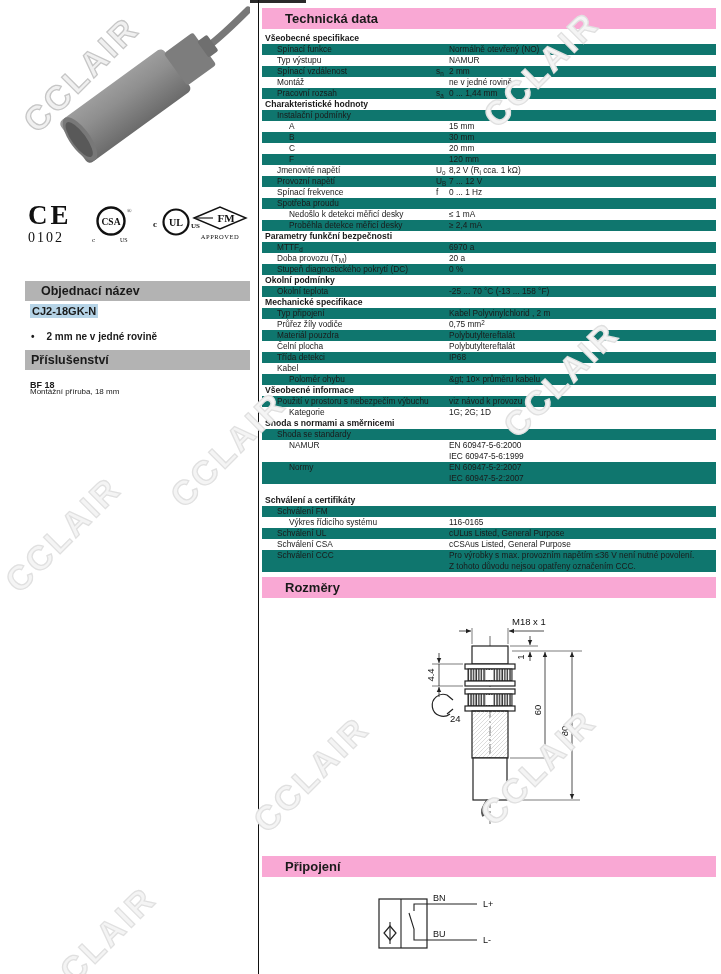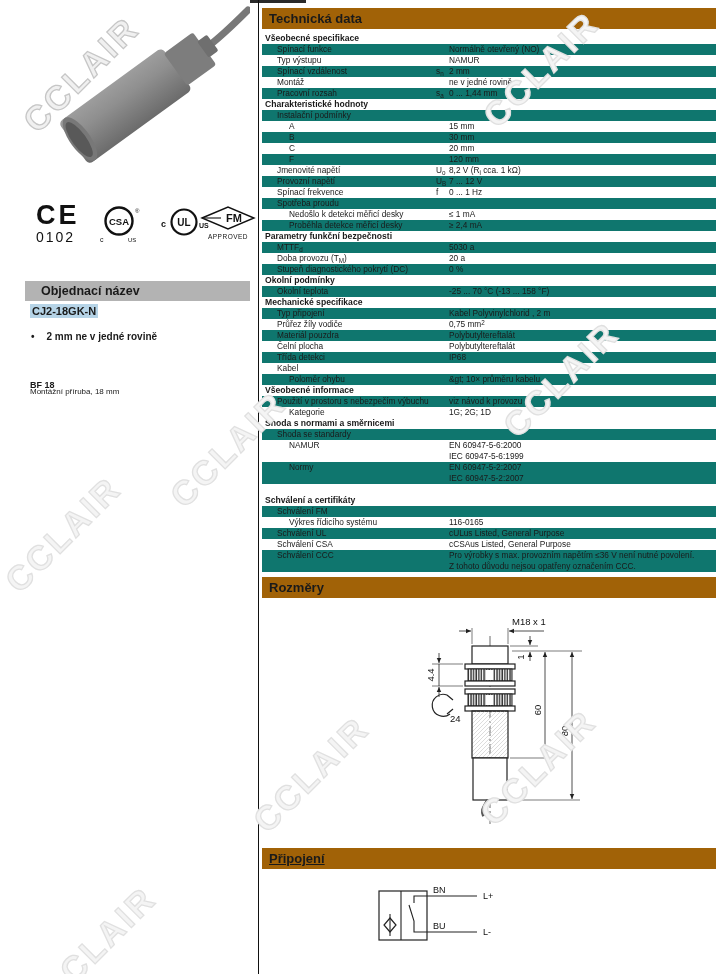--- a/index.html
+++ b/index.html
@@ -7,55 +7,55 @@
         font-family:"Liberation Sans","DejaVu Sans",sans-serif;color:#1a1a1a;}
 
   
   .wm{position:absolute;z-index:3;pointer-events:none;transform:rotate(-45deg);
       font-weight:bold;font-size:34px;letter-spacing:3px;color:#f4f4f4;
       -webkit-text-stroke:1.3px #e0e0e0;white-space:nowrap;}
   .wmd{color:#f0f0f0;-webkit-text-stroke:1.3px #c6c6c6;}
 
   
   #photo{position:absolute;left:20px;top:4px;width:230px;height:190px;z-index:1;}
-  #certs{position:absolute;left:20px;top:198px;width:235px;height:50px;z-index:1;}
+  #certs{position:absolute;left:12px;top:198px;width:235px;height:50px;z-index:1;font-family:Liberation Serif, serif;}
   #certs svg{position:absolute;}
   .lbar{position:absolute;left:25px;width:225px;height:20px;background:#b3b3b3;
         display:flex;align-items:center;padding-left:6px;box-sizing:border-box;
         font-weight:bold;font-size:12.5px;z-index:2;}
   #order-code{position:absolute;left:30px;top:305px;font-weight:bold;font-size:11px;z-index:2;}
   #order-code .hl{background:#b6d4e7;padding:1px 2px;}
   #bullet{position:absolute;left:31px;top:331px;font-weight:bold;font-size:10px;z-index:2;}
   #bullet .btxt{margin-left:12px;}
   #bf-code{position:absolute;left:30px;top:380px;font-weight:bold;font-size:9px;z-index:2;}
   #bf-desc{position:absolute;left:30px;top:387px;font-size:8px;z-index:2;}
 
   
   #vline{position:absolute;left:258px;top:0;width:1px;height:974px;background:#111;z-index:2;}
   #topstrip{position:absolute;left:250px;top:0;width:56px;height:3px;background:#2a2a2a;z-index:2;}
 
   
   #right{position:absolute;left:262px;top:8px;width:454px;z-index:1;}
-  .secbar{height:21px;background:#a16207;display:flex;align-items:center;
-          padding-left:7px;box-sizing:border-box;font-weight:bold;font-size:13px;}
+  .secbar{height:21px;background:#f9a8d4;display:flex;align-items:center;
+          padding-left:23px;box-sizing:border-box;font-weight:bold;font-size:13px;}
   #tech-table{margin-top:4px;}
   .trow{display:grid;grid-template-columns:174px 13px 1fr;font-size:8.3px;line-height:11px;min-height:11px;}
   .trow.shaded{background:#0f766e;}
   .trow.sec{font-weight:bold;font-size:8.6px;}
   .trow.gap{height:9px;background:#fff;}
   .cl{padding-left:3px;white-space:nowrap;}
   .cl.lv1{padding-left:15px;}
   .cl.lv2{padding-left:27px;}
   .cv{white-space:nowrap;}
   .sb{font-size:6.3px;position:relative;bottom:-2px;}
   .sp{font-size:6.3px;position:relative;top:-2.5px;}
 
   #dims-bar{margin-top:5px;}
   #dims-area{position:relative;height:250px;}
-  #conn-bar{text-decoration:underline;}
+  #conn-bar{margin-top:8px;}
   #conn-area{position:relative;height:95px;}
   #conn-area svg{margin-top:12px;}
 
   
   .bs{fill:#fff;stroke:#222;stroke-width:1.2;}
   .ext{stroke:#222;stroke-width:0.6;}
   .dim{stroke:#222;stroke-width:0.8;fill:none;}
   .cline{stroke:#444;stroke-width:0.8;stroke-dasharray:10 3 2 3;}
   .dt{font-family:"Liberation Sans","DejaVu Sans",sans-serif;font-size:9.5px;fill:#111;}
   .ct{font-family:"Liberation Sans","DejaVu Sans",sans-serif;font-size:9px;fill:#111;}
@@ -117,20 +117,21 @@
       <polygon points="2,12 28,1 54,12 28,23" fill="none" stroke="#111" stroke-width="1.4"></polygon>
       <line x1="4" y1="12" x2="21" y2="12" stroke="#111" stroke-width="1.1"></line>
       <text x="34" y="16" font-size="11" font-weight="bold" text-anchor="middle" fill="#111">FM</text>
       <text x="28" y="33" font-size="6.5" text-anchor="middle" letter-spacing="0.5" fill="#111">APPROVED</text>
     </svg>
   </div>
 
   <div class="lbar" style="top:281px;padding-left:16px;">Objednací název</div>
   <div id="order-code"><span class="hl">CJ2-18GK-N</span></div>
   <div id="bullet"><span>•</span><span class="btxt">2 mm ne v jedné rovině</span></div>
+  <div class="lbar" style="top:350px;">Příslušenství</div>
   <div id="bf-code">BF 18</div>
   <div id="bf-desc">Montážní příruba, 18 mm</div>
 
   <div id="topstrip"></div>
   <div id="vline"></div>
 
   <div id="right">
     <div class="secbar">Technická data</div>
 
     <div id="tech-table">
@@ -254,21 +255,21 @@
         </div>
         <div class="trow sec">
           <div class="cl">Parametry funkční bezpečnosti</div>
           <div class="cs"></div>
           <div class="cv"></div>
         </div>
         <div class="trow shaded">
           <div class="cl lv1">MTTF<span class="sb">d</span></div>
           <div class="cs"></div>
           <div class="cv">
-            <div>5030 a</div>
+            <div>6970 a</div>
           </div>
         </div>
         <div class="trow">
           <div class="cl lv1">Doba provozu (T<span class="sb">M</span>)</div>
           <div class="cs"></div>
           <div class="cv">
             <div>20 a</div>
           </div>
         </div>
         <div class="trow shaded">

